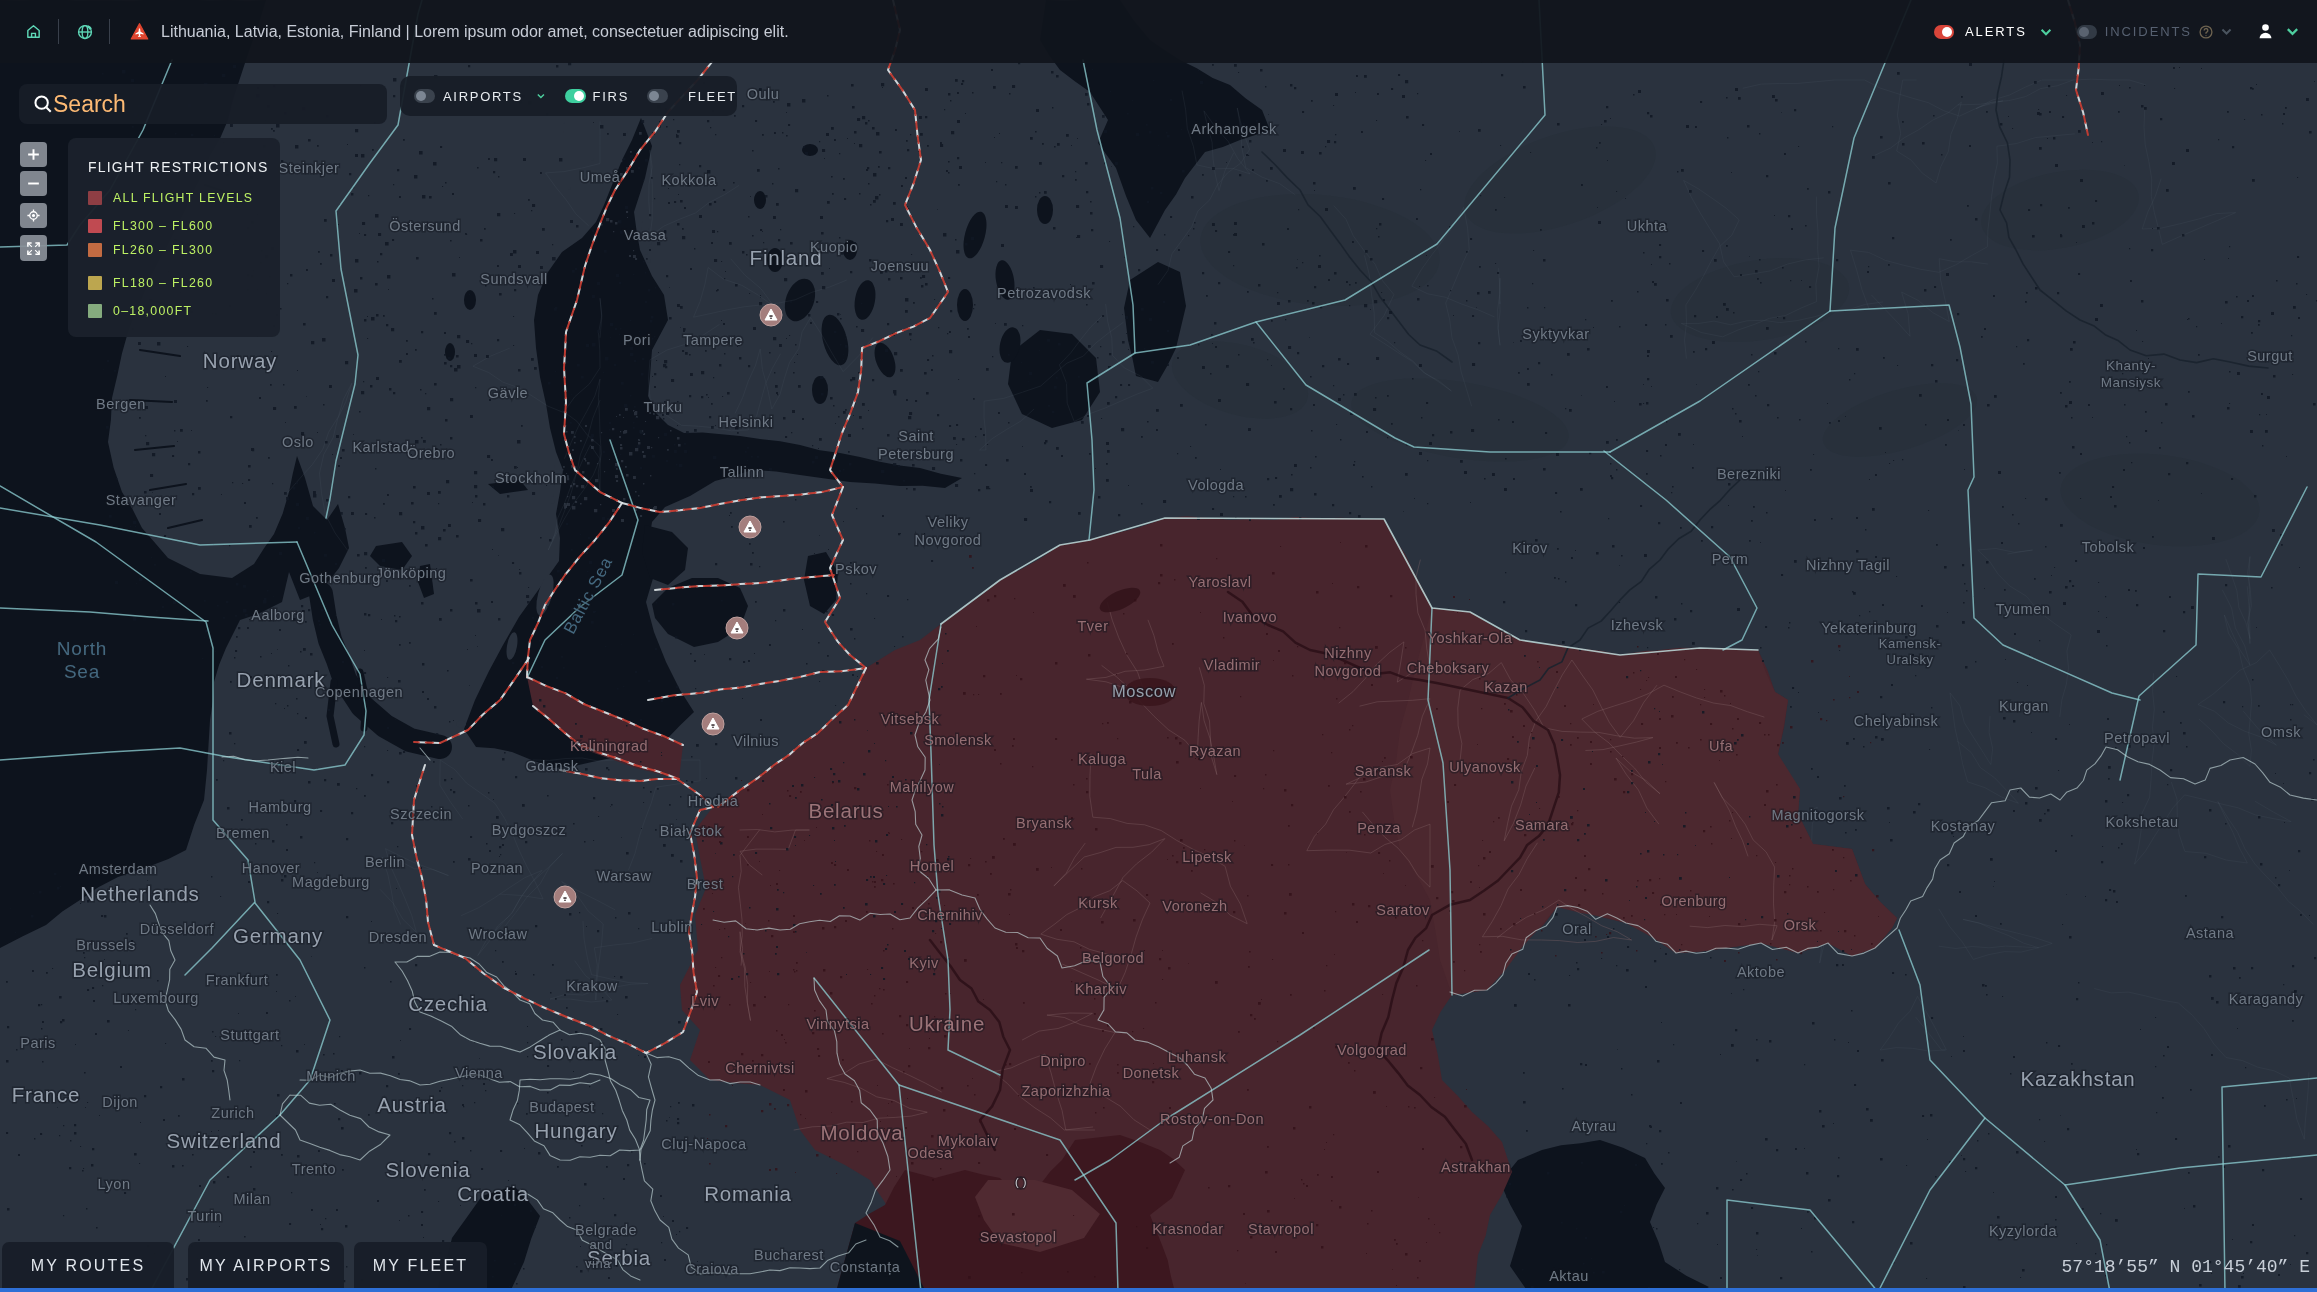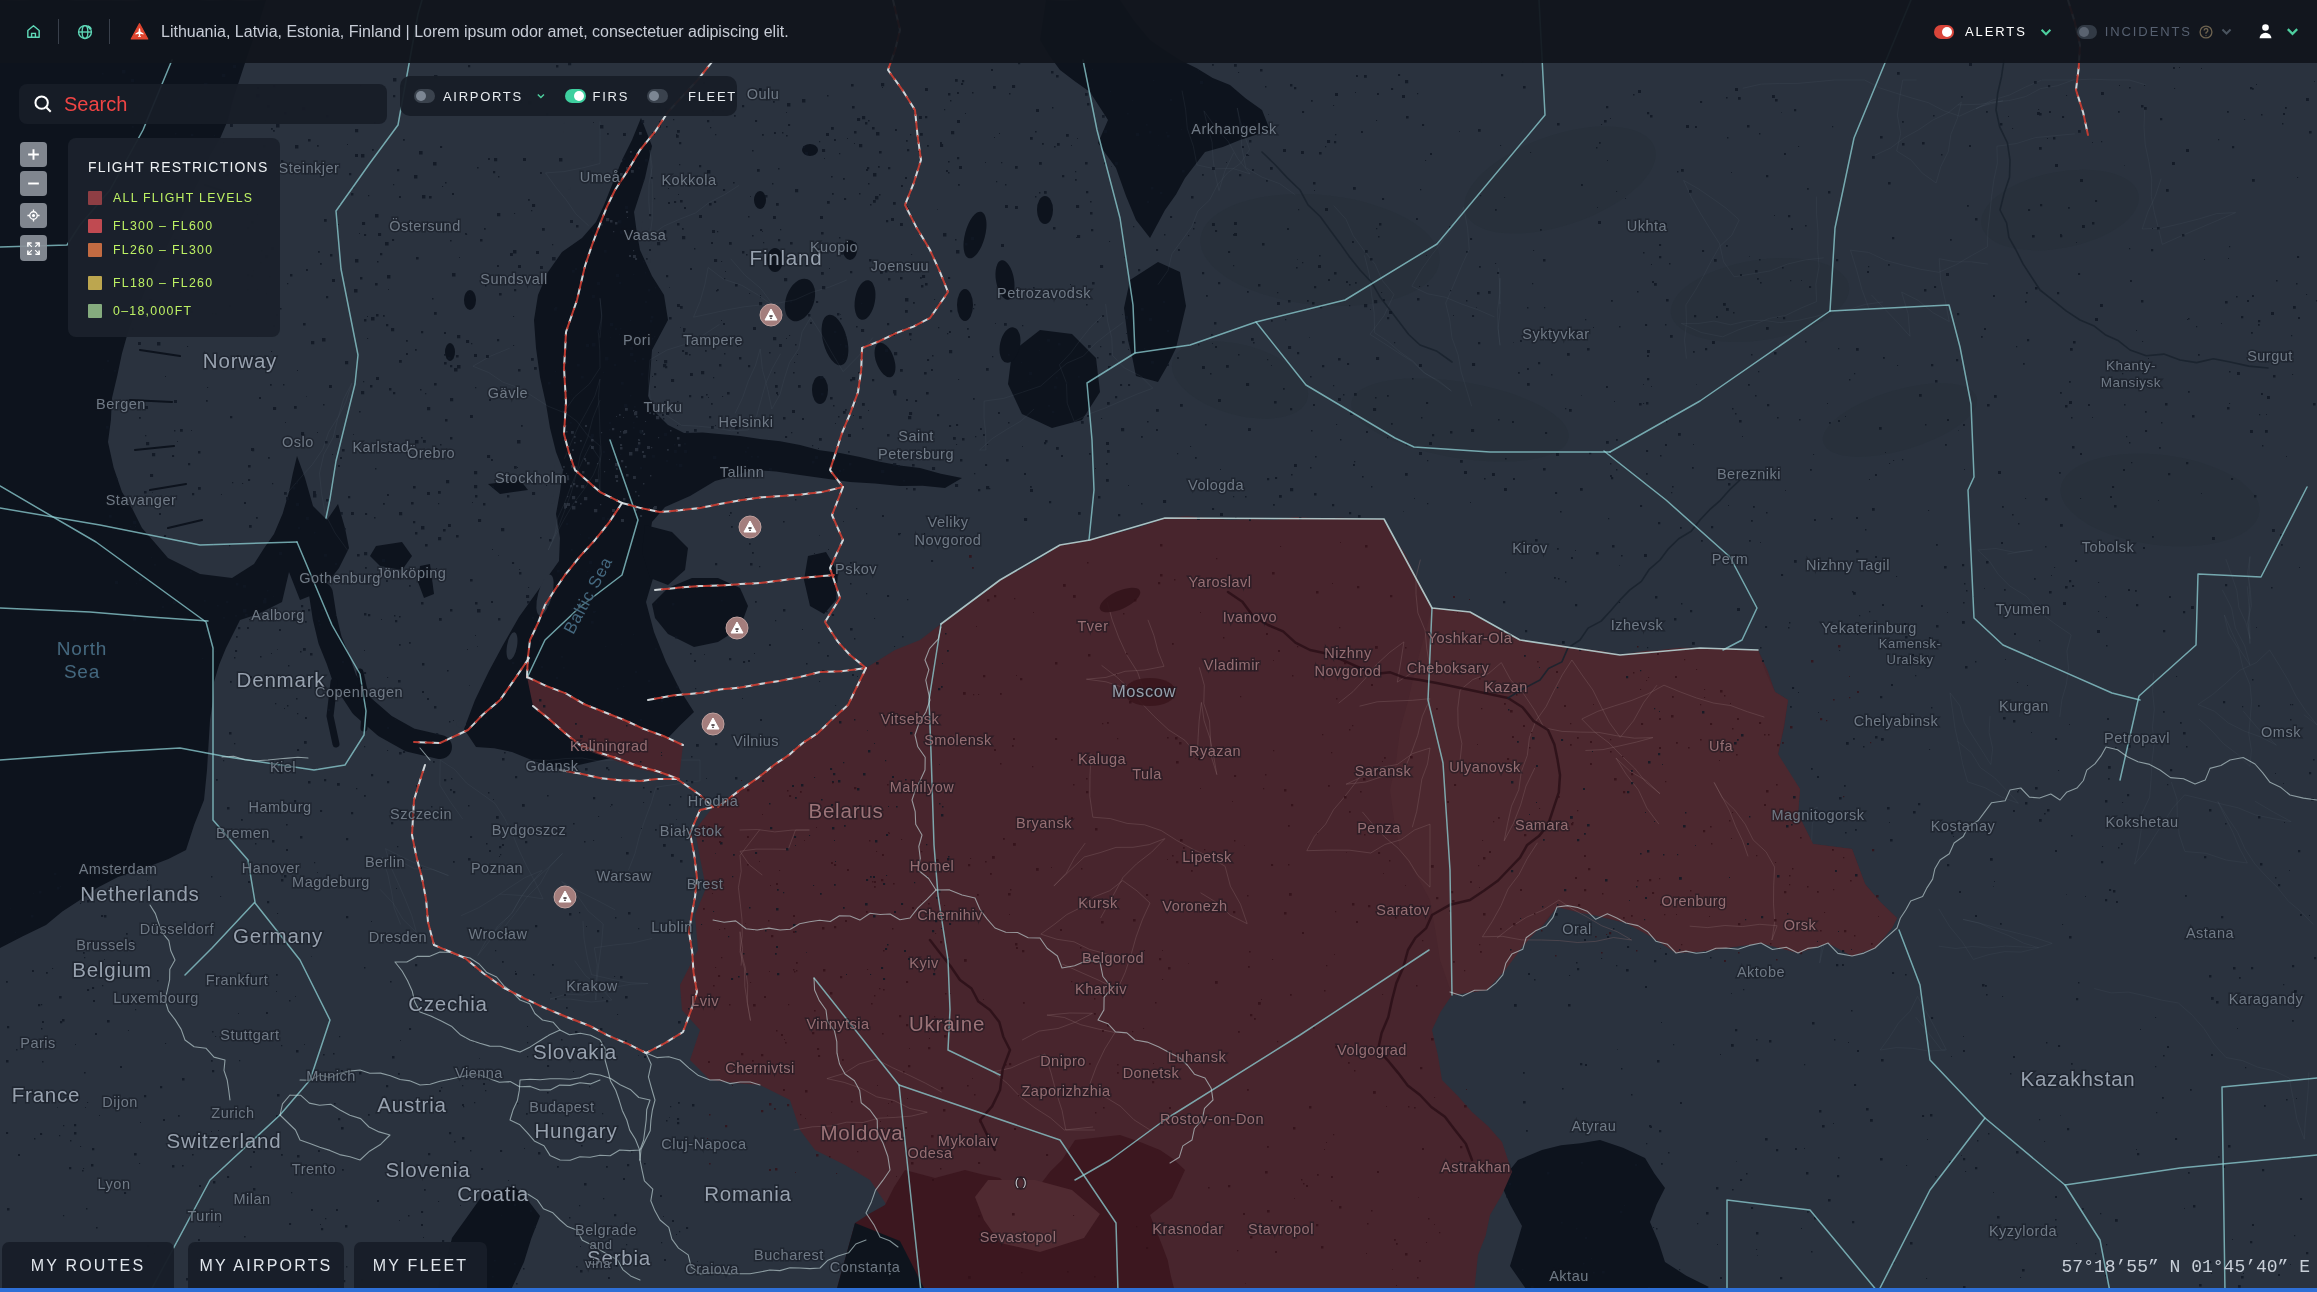--- a/index.html
+++ b/index.html
@@ -3,21 +3,21 @@
 *{margin:0;padding:0;box-sizing:border-box}
 html,body{width:2317px;height:1292px;overflow:hidden;background:#0d131d;font-family:"Liberation Sans",sans-serif}
 #stage{position:relative;width:2317px;height:1292px}
 .topbar{position:absolute;left:0;top:0;width:100%;height:63px;background:rgba(16,20,28,0.93);z-index:20}
 .tb{position:absolute;top:0;height:63px;display:flex;align-items:center}
 .sep{width:1px;height:25px;background:#39404b}
 .bartxt{color:#c7ccd6;font-size:16px;letter-spacing:0}
 .tglbl{font-size:13px;letter-spacing:1.9px;color:#fff}
 .dim{color:#566070}
 .search{position:absolute;left:19px;top:84px;width:368px;height:40px;background:rgba(23,29,39,0.94);border-radius:8px;display:flex;align-items:center;z-index:15}
-.search span{color:#ef4444;font-size:20px;margin-left:11px}
+.search span{color:#fdba74;font-size:23px;margin-left:0}
 .pills{position:absolute;left:400px;top:76px;width:337px;height:40px;background:rgba(23,29,39,0.95);border-radius:10px;display:flex;align-items:center;z-index:15;color:#e8ecf0}
 .pilltxt{font-size:13px;letter-spacing:1.7px}
 .legend{position:absolute;left:68px;top:138px;width:212px;height:199px;background:rgba(27,33,43,0.97);border-radius:8px;z-index:14}
 .lrow{position:absolute;left:20px;display:flex;align-items:center}
 .sq{width:14px;height:14px;margin-right:11px;border-radius:1px;flex:none}
 .lrow span{font-size:12.3px;letter-spacing:1.3px;color:#bef264;white-space:nowrap}
 .zbtns{position:absolute;left:20px;top:142px;z-index:14;display:flex;flex-direction:column}
 .zb{width:27px;height:25px;background:rgba(138,144,153,0.92);border-radius:4px;display:flex;align-items:center;justify-content:center;color:#fff}
 .tabs{position:absolute;left:0;bottom:3px;z-index:18;display:flex}
 .tab{height:47px;background:rgba(24,30,40,0.97);border-radius:7px 7px 0 0;color:#e2e7ed;font-size:16px;letter-spacing:2.2px;display:flex;align-items:center;justify-content:center}

